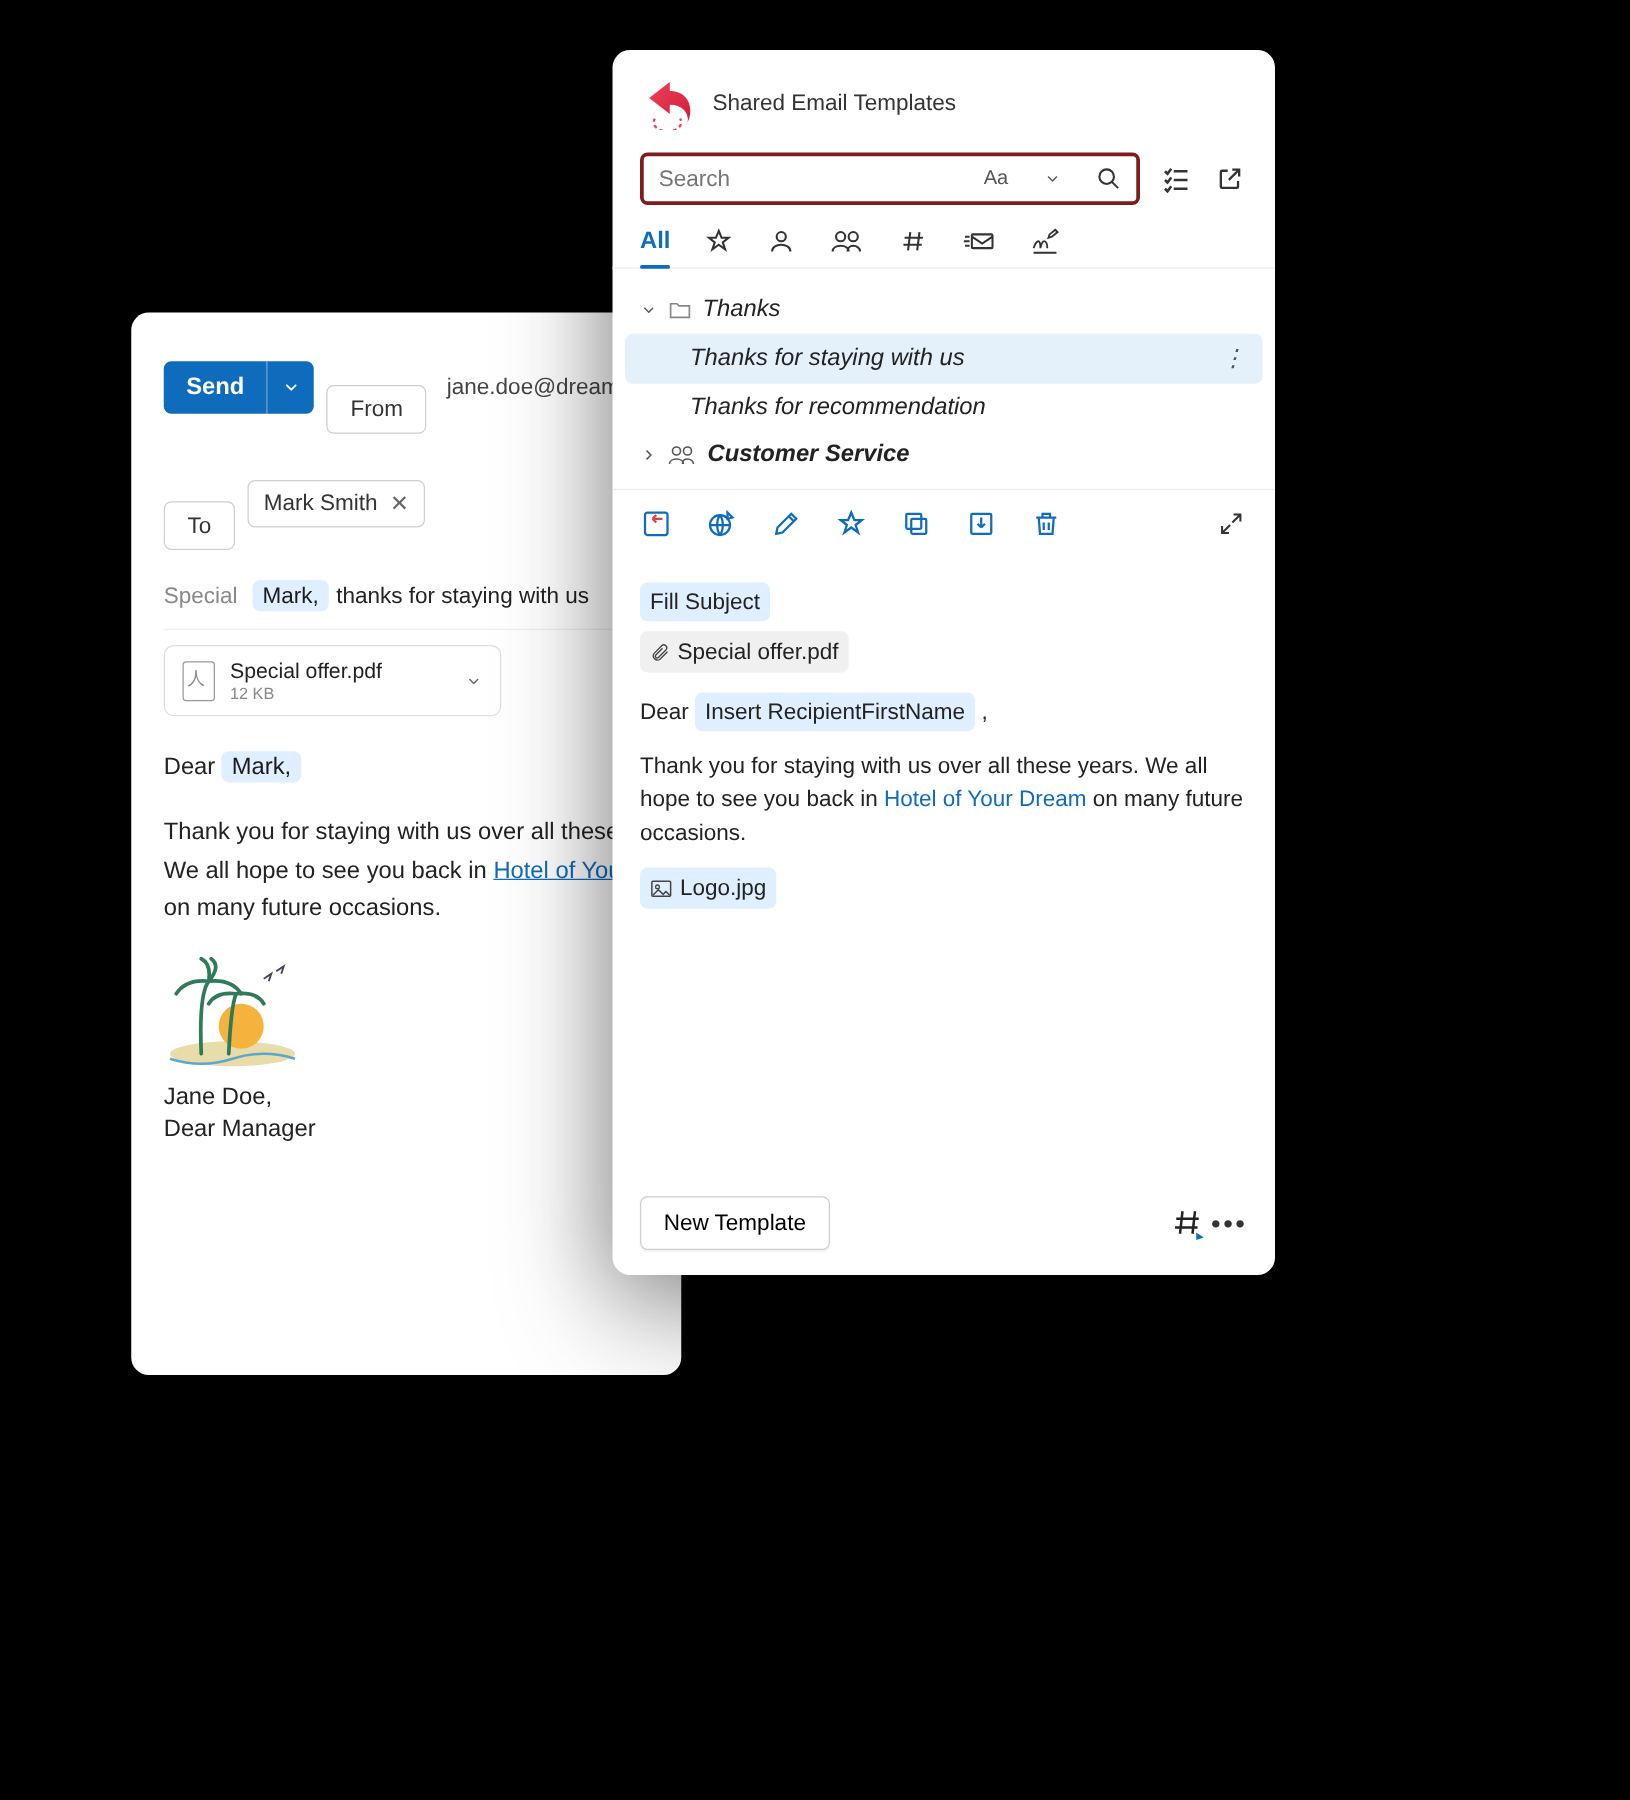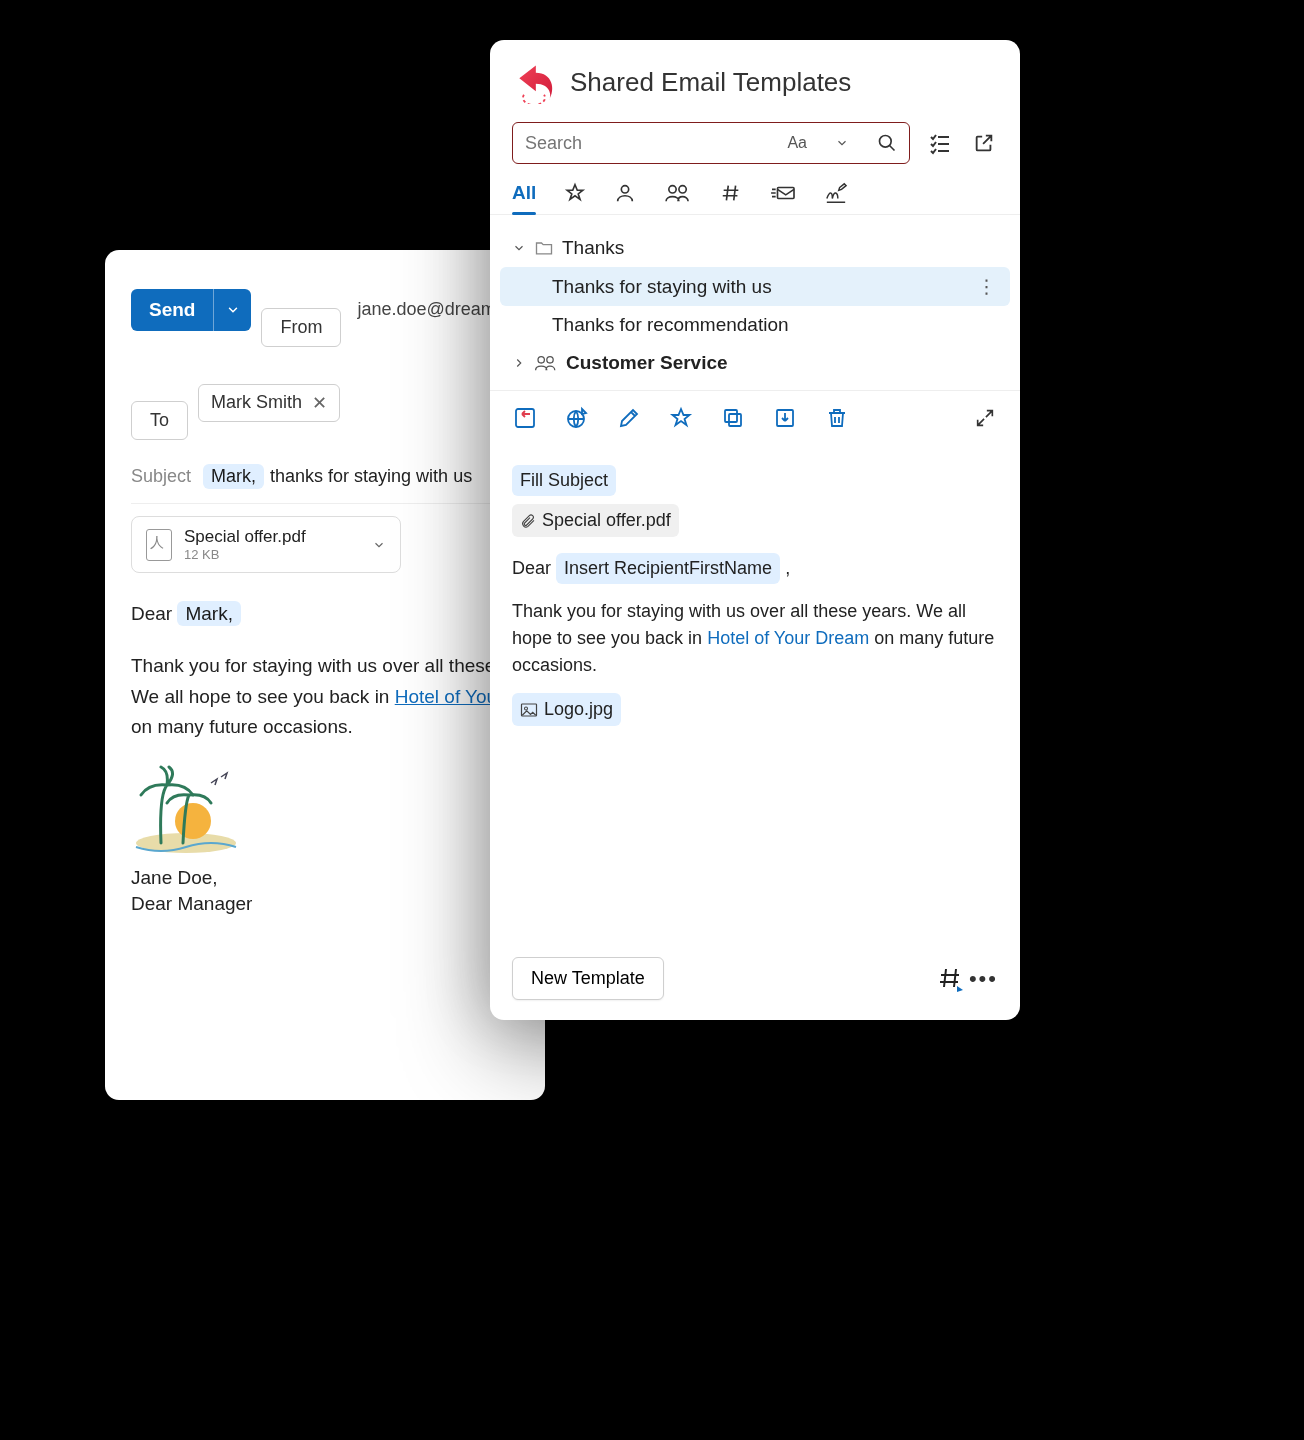--- a/index.html
+++ b/index.html
@@ -92,39 +92,39 @@
     display: flex;
     flex-direction: column;
   }
   .tpl-header {
     display: flex; align-items: center; gap: 14px;
     padding: 20px 22px 14px;
   }
   .brand-icon {
     width: 44px; height: 44px; display:flex; align-items:center; justify-content:center;
   }
-  .tpl-title { font-size: 26px; color: #333; font-weight: 400; }
+  .tpl-title { font-size: 18px; color: #333; font-weight: 400; }
 
   .search-row { display: flex; align-items: center; gap: 16px; padding: 4px 22px 10px; }
   .search-box {
-    flex: 1; display: flex; align-items: center; border: 1px solid #7f1d1d;
+    flex: 1; display: flex; align-items: center; border: 3px solid #7f1d1d;
     border-radius: 6px; height: 42px; padding: 0 12px; gap: 28px;
   }
   .search-box input {
     border: none; outline: none; font-size: 18px; color: #333; flex: 1; background: transparent;
   }
   .icon-btn { display: inline-flex; align-items:center; justify-content:center; width:28px; height:28px; color:#333; }
 
   .tabs { display: flex; align-items: center; gap: 28px; padding: 8px 22px 0; border-bottom: 1px solid #eee; font-size:19px;}
   .tab { color: #333; padding-bottom: 10px; position: relative; }
   .tab.active { color: #0f6cbd; font-weight: 600; }
   .tab.active::after { content:""; position:absolute; left:0; right:0; bottom:-1px; height:3px; background:#0f6cbd; border-radius:2px;}
 
   .tree { padding: 14px 10px 8px; font-size: 19px; color: #222; }
-  .tree-row { display: flex; align-items: center; gap: 8px; padding: 8px 12px; border-radius: 6px; }
+  .tree-row { display: flex; align-items: center; gap: 8px; padding: 8px 12px; border-radius: 6px; font-style: italic; }
   .tree-row.sel { background: #e4f1fb; }
   .tree-row .dots { margin-left: auto; color: #555; letter-spacing: 2px; }
   .tree-child { padding-left: 52px; }
   .folder-ic { color:#777; }
 
   .action-bar {
     display: flex; align-items: center; gap: 26px;
     padding: 14px 22px; border-top: 1px solid #eee;
   }
   .action-bar .spacer { flex:1; }
@@ -180,21 +180,21 @@
 
     <div class="compose-row">
       <button class="outline-btn">To</button>
       <span class="chip">
         <span>Mark Smith</span>
         <span class="x">✕</span>
       </span>
     </div>
 
     <div class="subject-row">
-      <span class="subject-label">Subject</span>
+      <span class="subject-label">Special</span>
       <span class="subject-text">
         <span class="hl">Mark,</span>
         <span>thanks for staying with us</span>
       </span>
     </div>
 
     <div class="attachment-card">
       <div class="pdf-icon"></div>
       <div class="attach-meta">
         <div class="name">Special offer.pdf</div>

